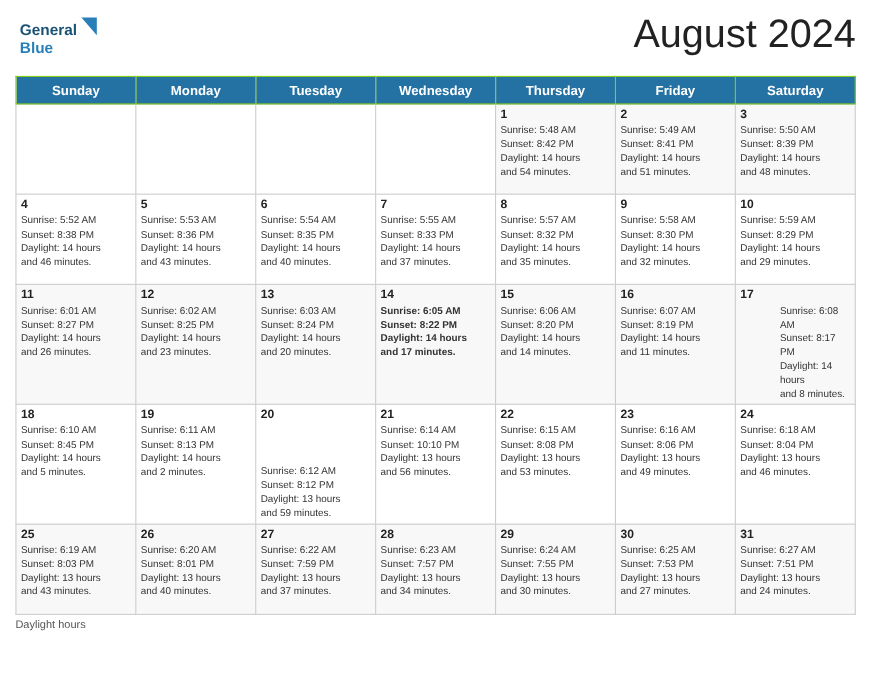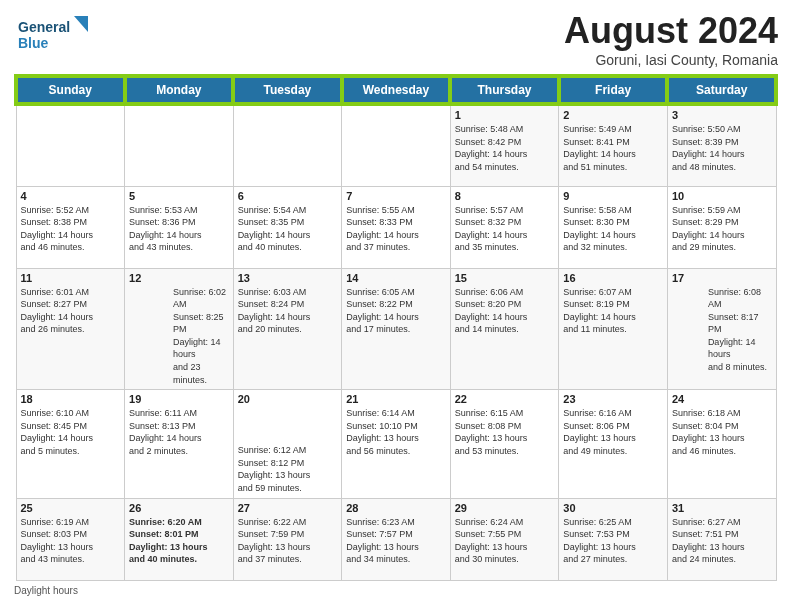--- a/index.html
+++ b/index.html
@@ -25,41 +25,41 @@
     }
     .logo-wrapper {
       display: flex;
       align-items: center;
     }
     .title-area {
       text-align: right;
     }
     .month-title {
       font-size: 36px;
-      font-weight: bold;
+      font-weight: normal;
       color: #222;
     }
     .location {
       font-size: 14px;
       color: #444;
     }
     .calendar {
       flex: 1;
       border: 1px solid #ccc;
       border-collapse: collapse;
       width: 100%;
       table-layout: fixed;
     }
     .calendar th {
       background: #2471a3;
       color: #fff;
       text-align: center;
       font-size: 12px;
       padding: 5px 2px;
-      border: 4px solid #84cc16;
+      border: 1px solid #84cc16;
     }
     .calendar td {
       border: 1px solid #ccc;
       vertical-align: top;
       padding: 3px 4px;
       font-size: 9.5px;
       color: #222;
       background: #fff;
       height: 82px;
     }
@@ -101,21 +101,20 @@
         <svg width="80" height="48" viewBox="0 0 80 48">
 
           <polygon points="60,6 74,6 74,22" fill="#2980b9"></polygon>
           <text x="4" y="22" font-family="Arial" font-weight="bold" font-size="14" fill="#1a5276">General</text>
           <text x="4" y="38" font-family="Arial" font-weight="bold" font-size="14" fill="#2980b9">Blue</text>
         </svg>
       </div>
     </div>
     <div class="title-area">
       <div class="month-title">August 2024</div>
-      <div class="location">Goruni, Iasi County, Romania</div>
     </div>
   </div>
 
   <table class="calendar">
     <thead>
       <tr>
       <th>Sunday</th>
           <th>Monday</th>
           <th>Tuesday</th>
           <th>Wednesday</th>
@@ -206,35 +205,35 @@
         <tr>
           <td>
             <span class="day-num">11</span>
             <div class="day-info" style="white-space: pre-line;">Sunrise: 6:01 AM
 Sunset: 8:27 PM
 Daylight: 14 hours
 and 26 minutes.</div>
           </td>
           <td>
             <span class="day-num">12</span>
-            <div class="day-info" style="white-space: pre-line; margin-left: 44px;">Sunrise: 6:02 AM
+            <div class="day-info" style="white-space: pre-line;">Sunrise: 6:02 AM
 Sunset: 8:25 PM
 Daylight: 14 hours
 and 23 minutes.</div>
           </td>
           <td>
             <span class="day-num">13</span>
             <div class="day-info" style="white-space: pre-line;">Sunrise: 6:03 AM
 Sunset: 8:24 PM
 Daylight: 14 hours
 and 20 minutes.</div>
           </td>
           <td>
             <span class="day-num">14</span>
-            <div class="day-info" style="white-space: pre-line;">Sunrise: 6:05 AM
+            <div class="day-info" style="white-space: pre-line; font-weight: bold;">Sunrise: 6:05 AM
 Sunset: 8:22 PM
 Daylight: 14 hours
 and 17 minutes.</div>
           </td>
           <td>
             <span class="day-num">15</span>
             <div class="day-info" style="white-space: pre-line;">Sunrise: 6:06 AM
 Sunset: 8:20 PM
 Daylight: 14 hours
 and 14 minutes.</div>
@@ -308,21 +307,21 @@
         <tr>
           <td>
             <span class="day-num">25</span>
             <div class="day-info" style="white-space: pre-line;">Sunrise: 6:19 AM
 Sunset: 8:03 PM
 Daylight: 13 hours
 and 43 minutes.</div>
           </td>
           <td>
             <span class="day-num">26</span>
-            <div class="day-info" style="white-space: pre-line; font-weight: bold;">Sunrise: 6:20 AM
+            <div class="day-info" style="white-space: pre-line;">Sunrise: 6:20 AM
 Sunset: 8:01 PM
 Daylight: 13 hours
 and 40 minutes.</div>
           </td>
           <td>
             <span class="day-num">27</span>
             <div class="day-info" style="white-space: pre-line;">Sunrise: 6:22 AM
 Sunset: 7:59 PM
 Daylight: 13 hours
 and 37 minutes.</div>

